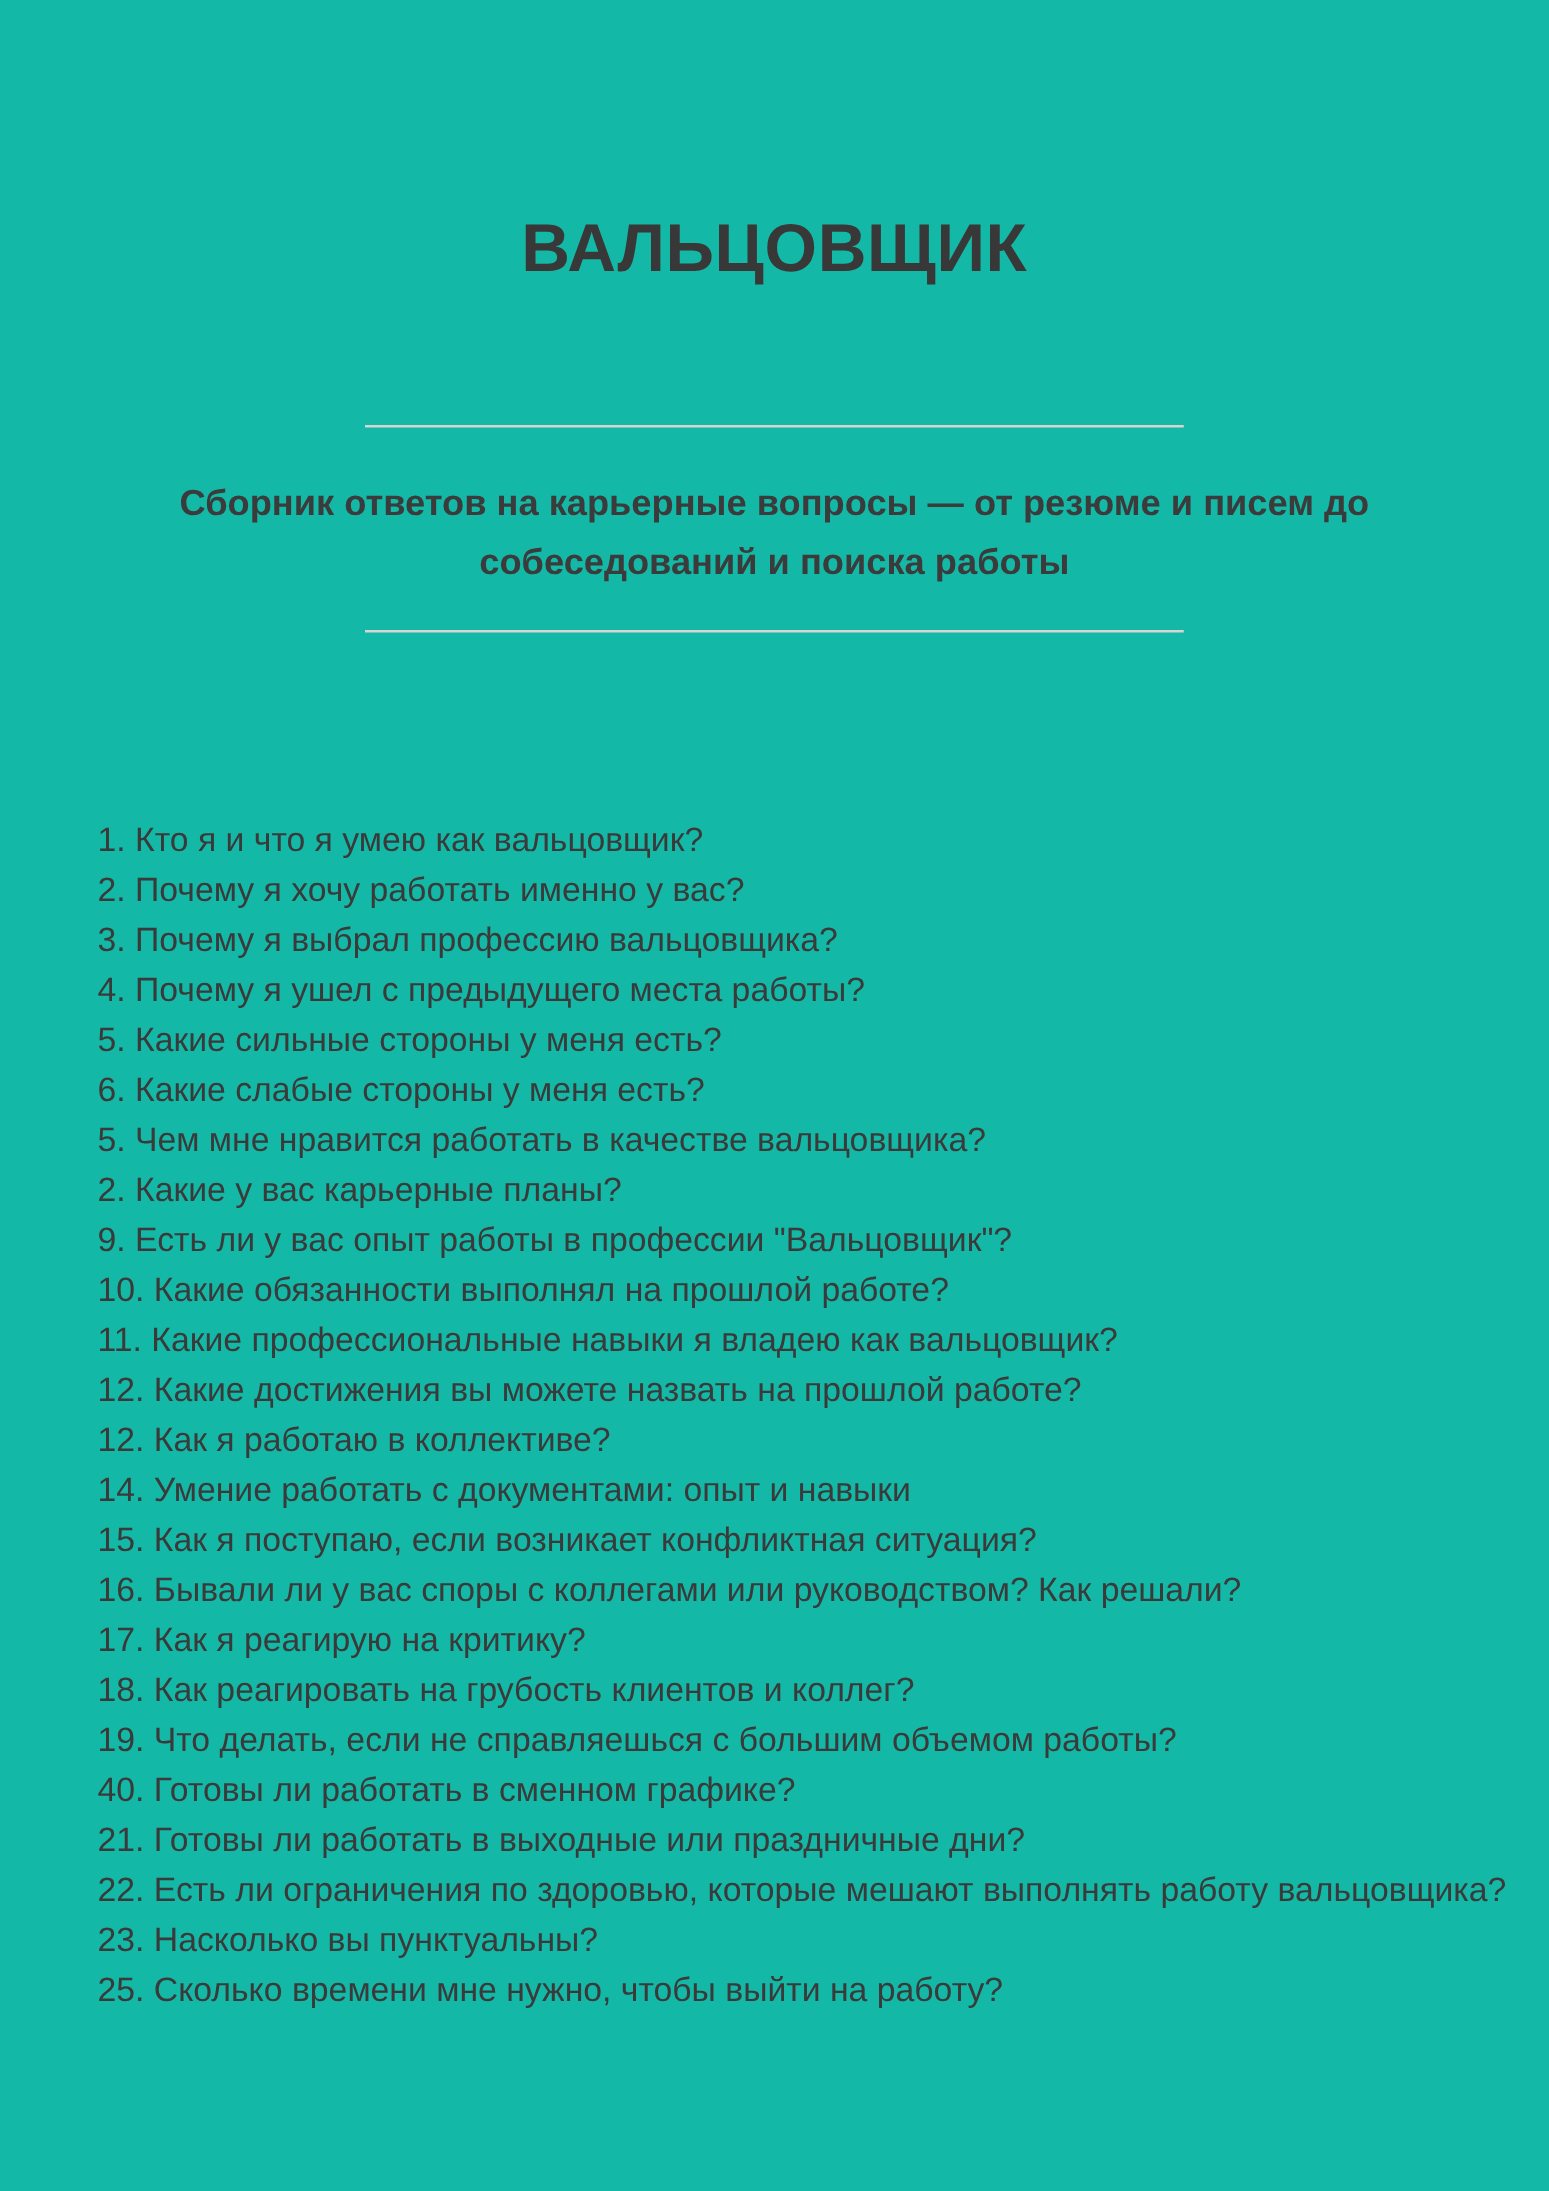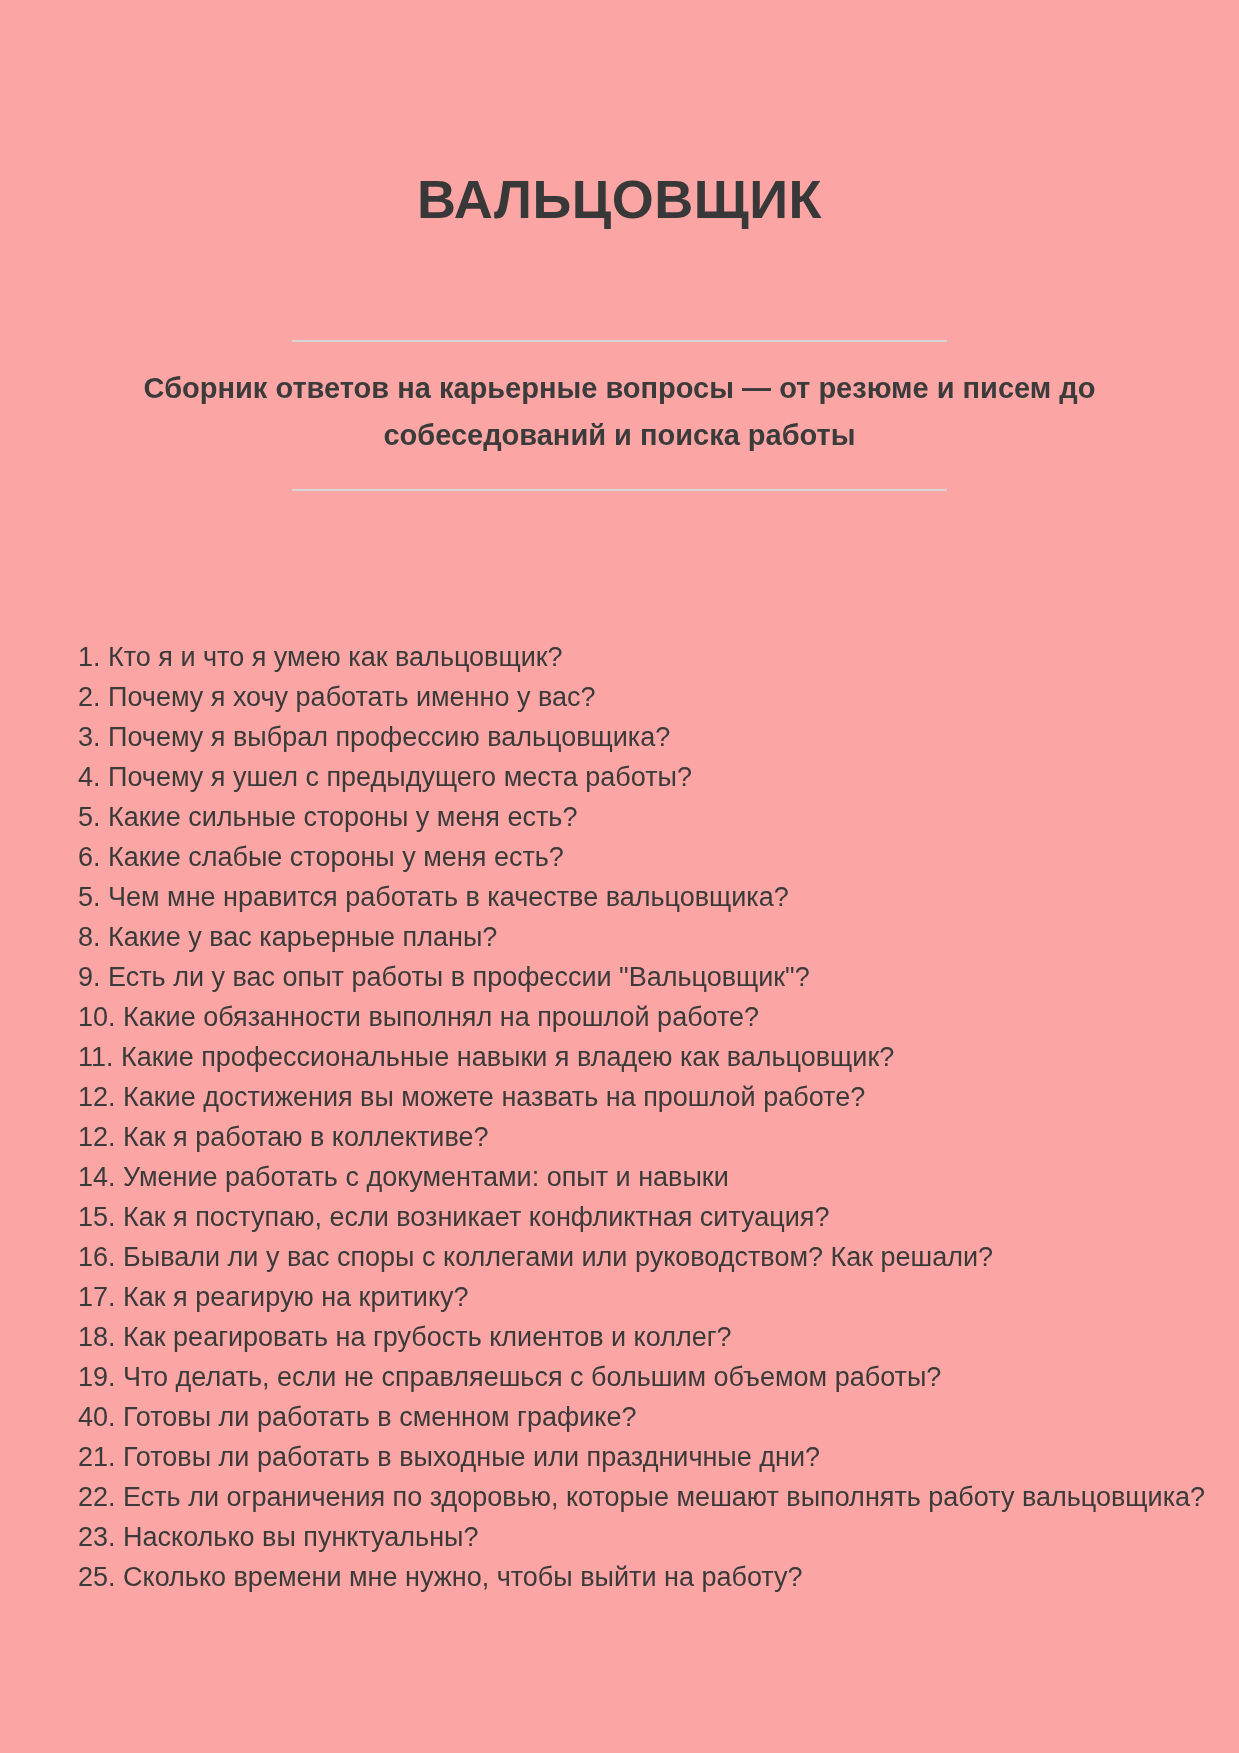--- a/index.html
+++ b/index.html
@@ -5,21 +5,21 @@
   html, body {
     margin: 0;
     padding: 0;
     background: #ffffff;
   }
   .page {
     position: relative;
     width: 1239px;
     height: 1753px;
     margin: 0 auto;
-    background: #fca5a5;
+    background: #14b8a6;
     font-family: "Liberation Sans", "DejaVu Sans", sans-serif;
     color: #3a3a3a;
     overflow: hidden;
   }
   .title {
     margin: 0;
     padding-top: 170px;
     text-align: center;
     font-size: 54px;
     line-height: 58px;
@@ -34,21 +34,21 @@
     border: none;
     border-top: 2px solid #d6d6d6;
   }
   .divider.top {
     margin-top: 112px;
   }
   .divider.bottom {
     margin-top: 30px;
   }
   .subtitle {
-    margin: 23px auto 0 auto;
+    margin: 38px auto 0 auto;
     width: 1060px;
     text-align: center;
     font-size: 29px;
     line-height: 47px;
     font-weight: 700;
     color: #3b3b3b;
   }
   .questions {
     margin-top: 146px;
     padding-left: 78px;
@@ -79,21 +79,21 @@
   <hr class="divider bottom">
 
   <div class="questions">
       <div class="q">1. Кто я и что я умею как вальцовщик?</div>
       <div class="q">2. Почему я хочу работать именно у вас?</div>
       <div class="q">3. Почему я выбрал профессию вальцовщика?</div>
       <div class="q">4. Почему я ушел с предыдущего места работы?</div>
       <div class="q">5. Какие сильные стороны у меня есть?</div>
       <div class="q">6. Какие слабые стороны у меня есть?</div>
       <div class="q">5. Чем мне нравится работать в качестве вальцовщика?</div>
-      <div class="q">8. Какие у вас карьерные планы?</div>
+      <div class="q">2. Какие у вас карьерные планы?</div>
       <div class="q">9. Есть ли у вас опыт работы в профессии "Вальцовщик"?</div>
       <div class="q">10. Какие обязанности выполнял на прошлой работе?</div>
       <div class="q">11. Какие профессиональные навыки я владею как вальцовщик?</div>
       <div class="q">12. Какие достижения вы можете назвать на прошлой работе?</div>
       <div class="q">12. Как я работаю в коллективе?</div>
       <div class="q">14. Умение работать с документами: опыт и навыки</div>
       <div class="q">15. Как я поступаю, если возникает конфликтная ситуация?</div>
       <div class="q">16. Бывали ли у вас споры с коллегами или руководством? Как решали?</div>
       <div class="q">17. Как я реагирую на критику?</div>
       <div class="q">18. Как реагировать на грубость клиентов и коллег?</div>

